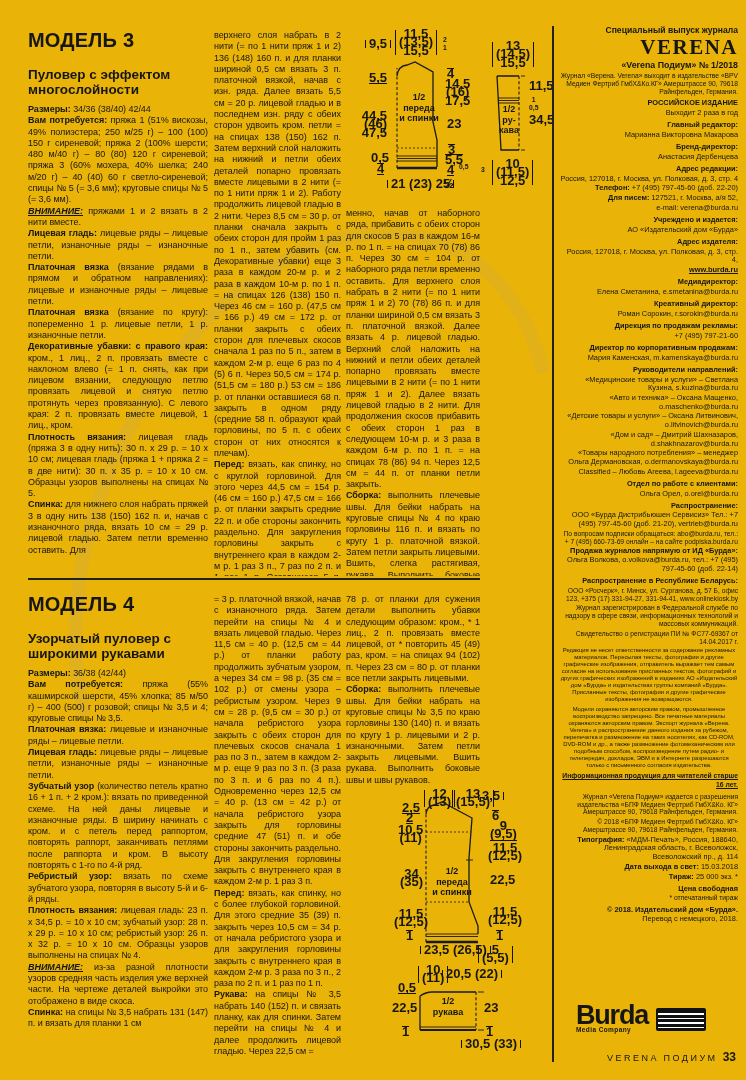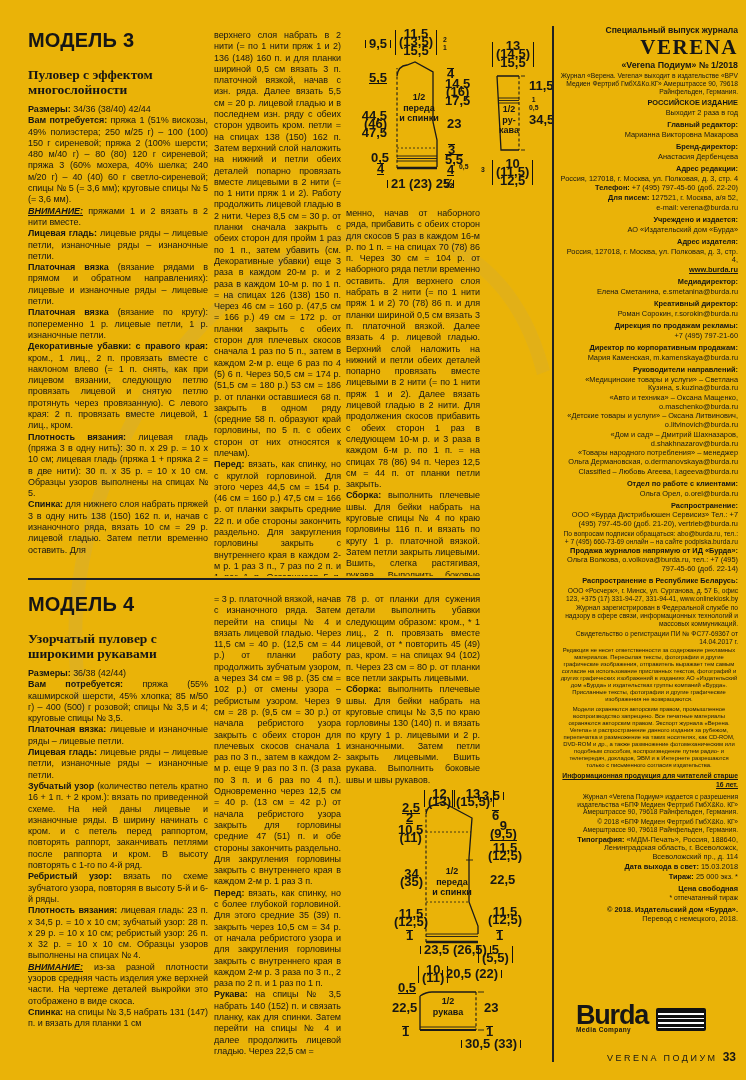--- a/index.html
+++ b/index.html
@@ -2,21 +2,21 @@
 <html lang="ru"><head>
 <meta charset="utf-8">
 <style>
   html,body{margin:0;padding:0;background:#9a9a9a;}
   .page{position:relative;width:746px;height:1080px;margin:0 auto;background:#eab308;
         font-family:"Liberation Sans","DejaVu Sans",sans-serif;color:#161616;overflow:hidden;}
   
   .abs{position:absolute;}
   .txtcol{overflow:hidden;}
   h1.model{margin:0 0 5px 0;font-size:20px;line-height:21px;font-weight:bold;letter-spacing:.2px;}
-  h2.mtitle{margin:16px 0 7px 0;font-size:13.5px;line-height:15px;font-weight:bold;font-family:Liberation Serif, serif;}
+  h2.mtitle{margin:16px 0 7px 0;font-size:13.5px;line-height:15px;font-weight:bold;}
   .para{margin:0;font-size:9px;line-height:11.3px;text-align:justify;letter-spacing:-.05px;}
   .para b.lead{font-weight:bold;}
   .para b.lead.attn{font-style:italic;text-decoration:underline;}
   .hr{background:#222;height:1.5px;}
   .vr{background:#222;width:1.5px;}
   
   .diag{position:absolute;}
   .ml{position:absolute;font-size:13px;line-height:8.4px;font-weight:bold;text-align:center;white-space:pre-line;}
   .ml.sm{font-size:6.8px;line-height:7.6px;}
   .ml.ra{text-align:right;}

